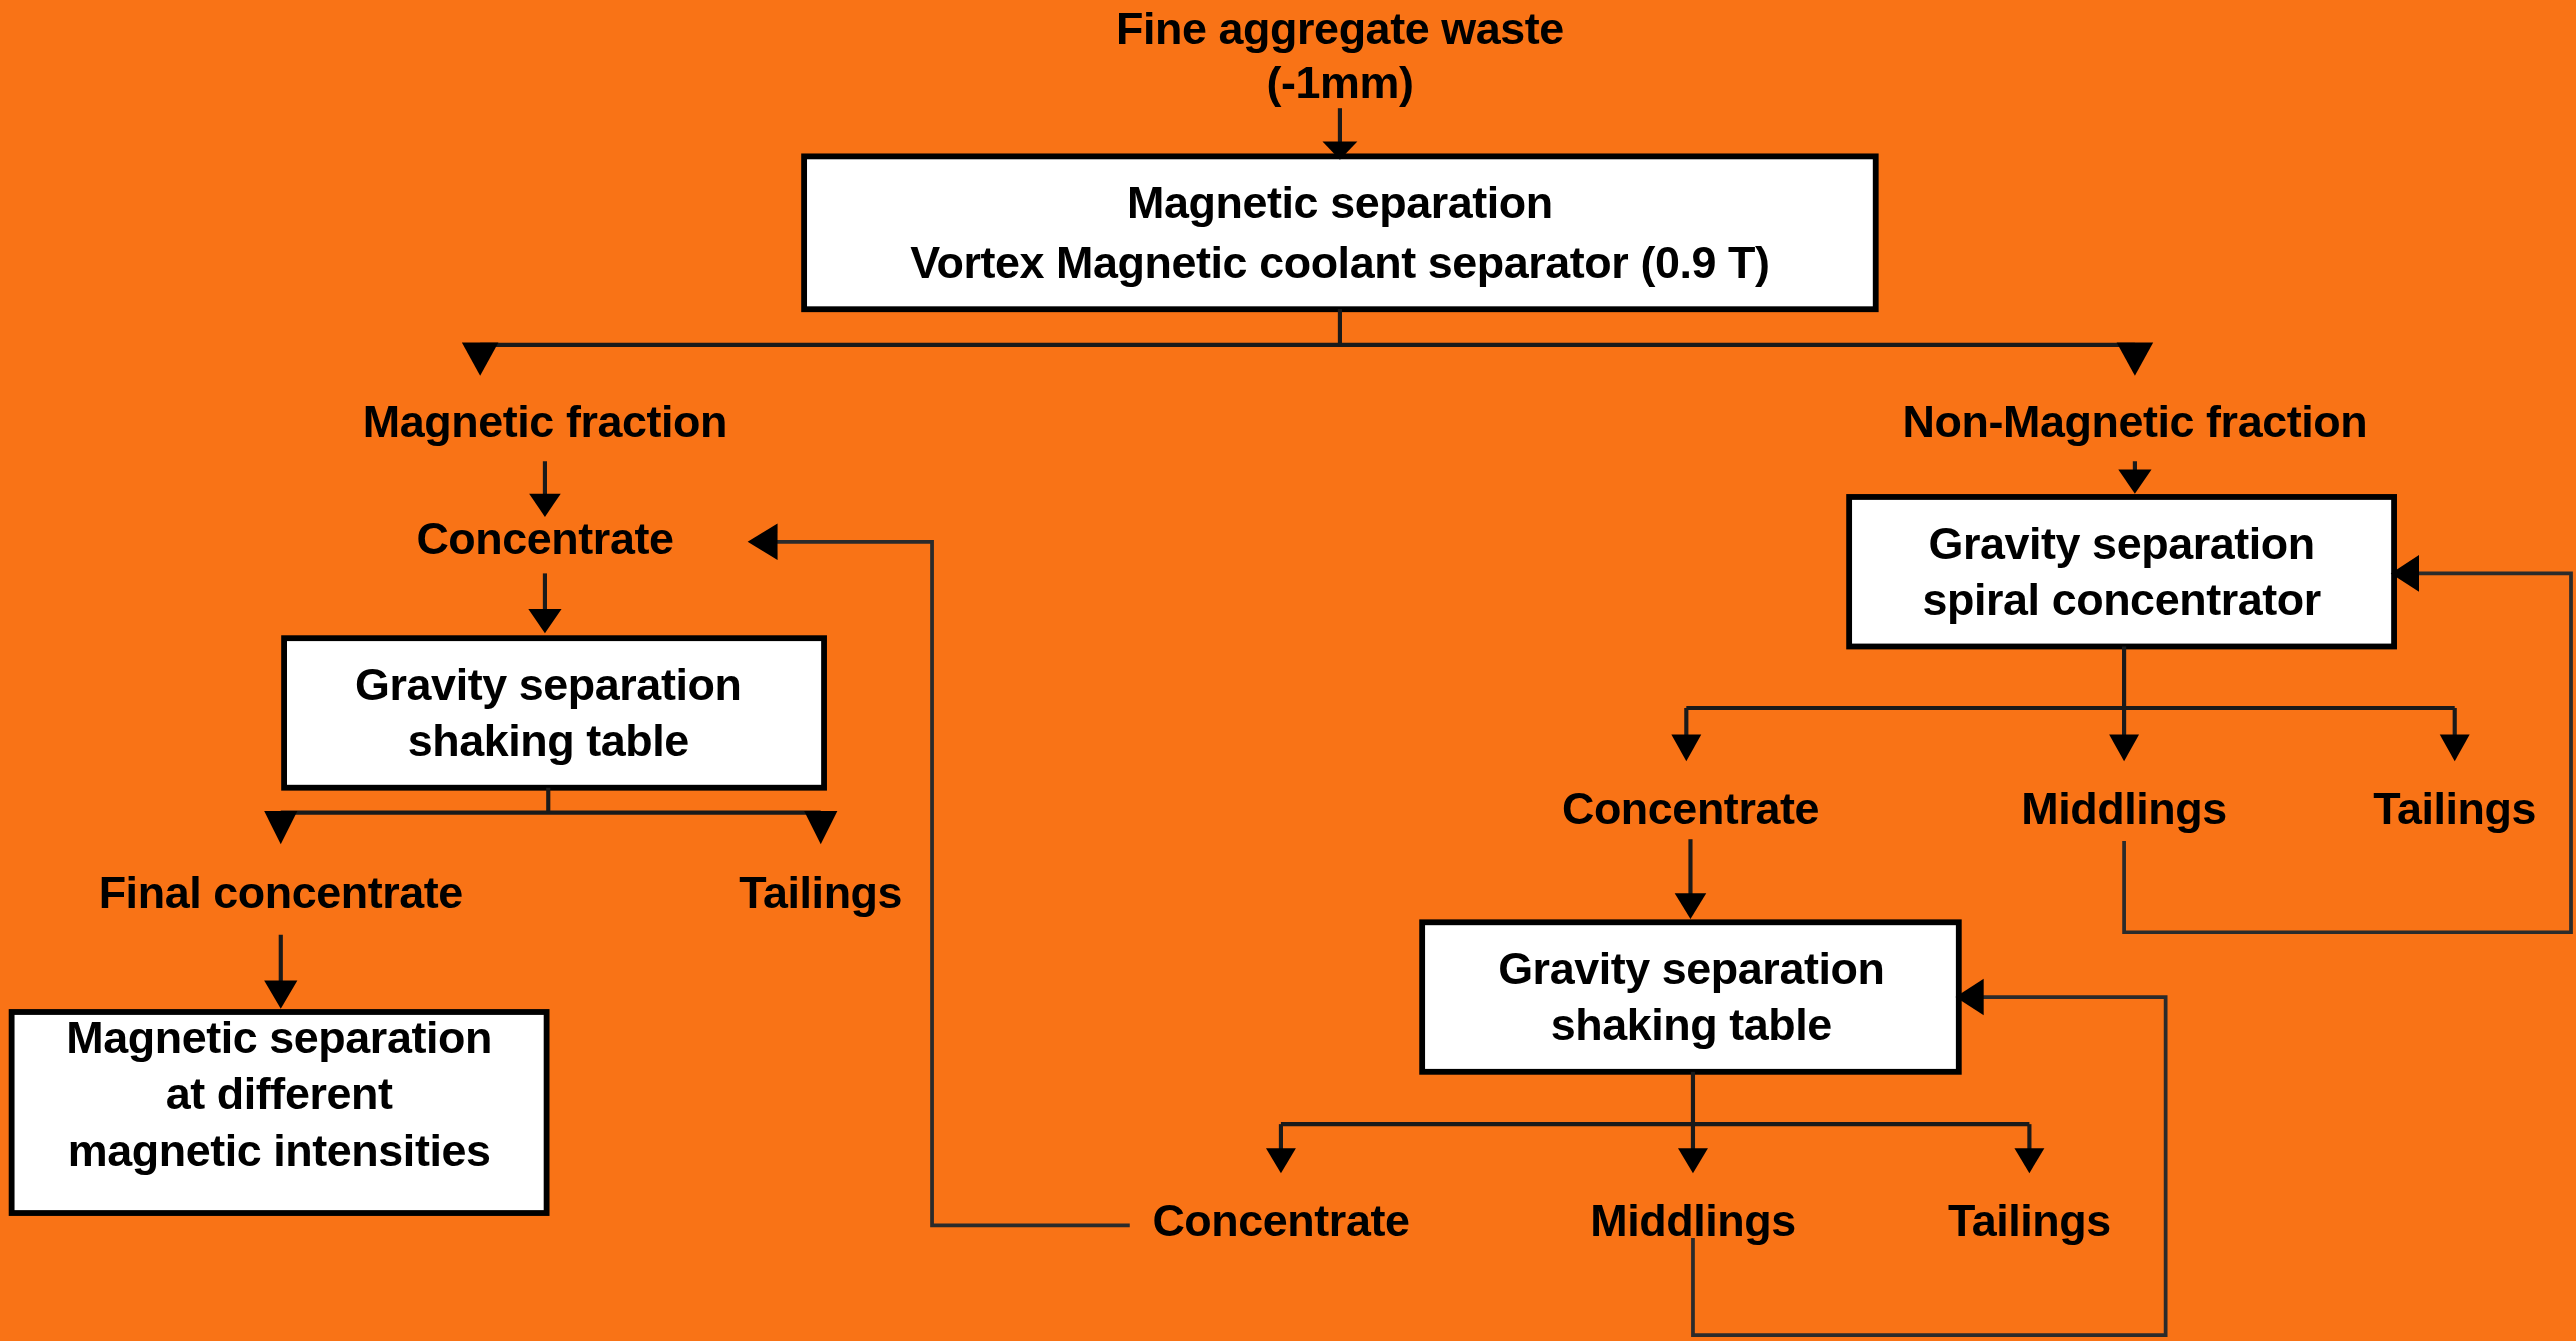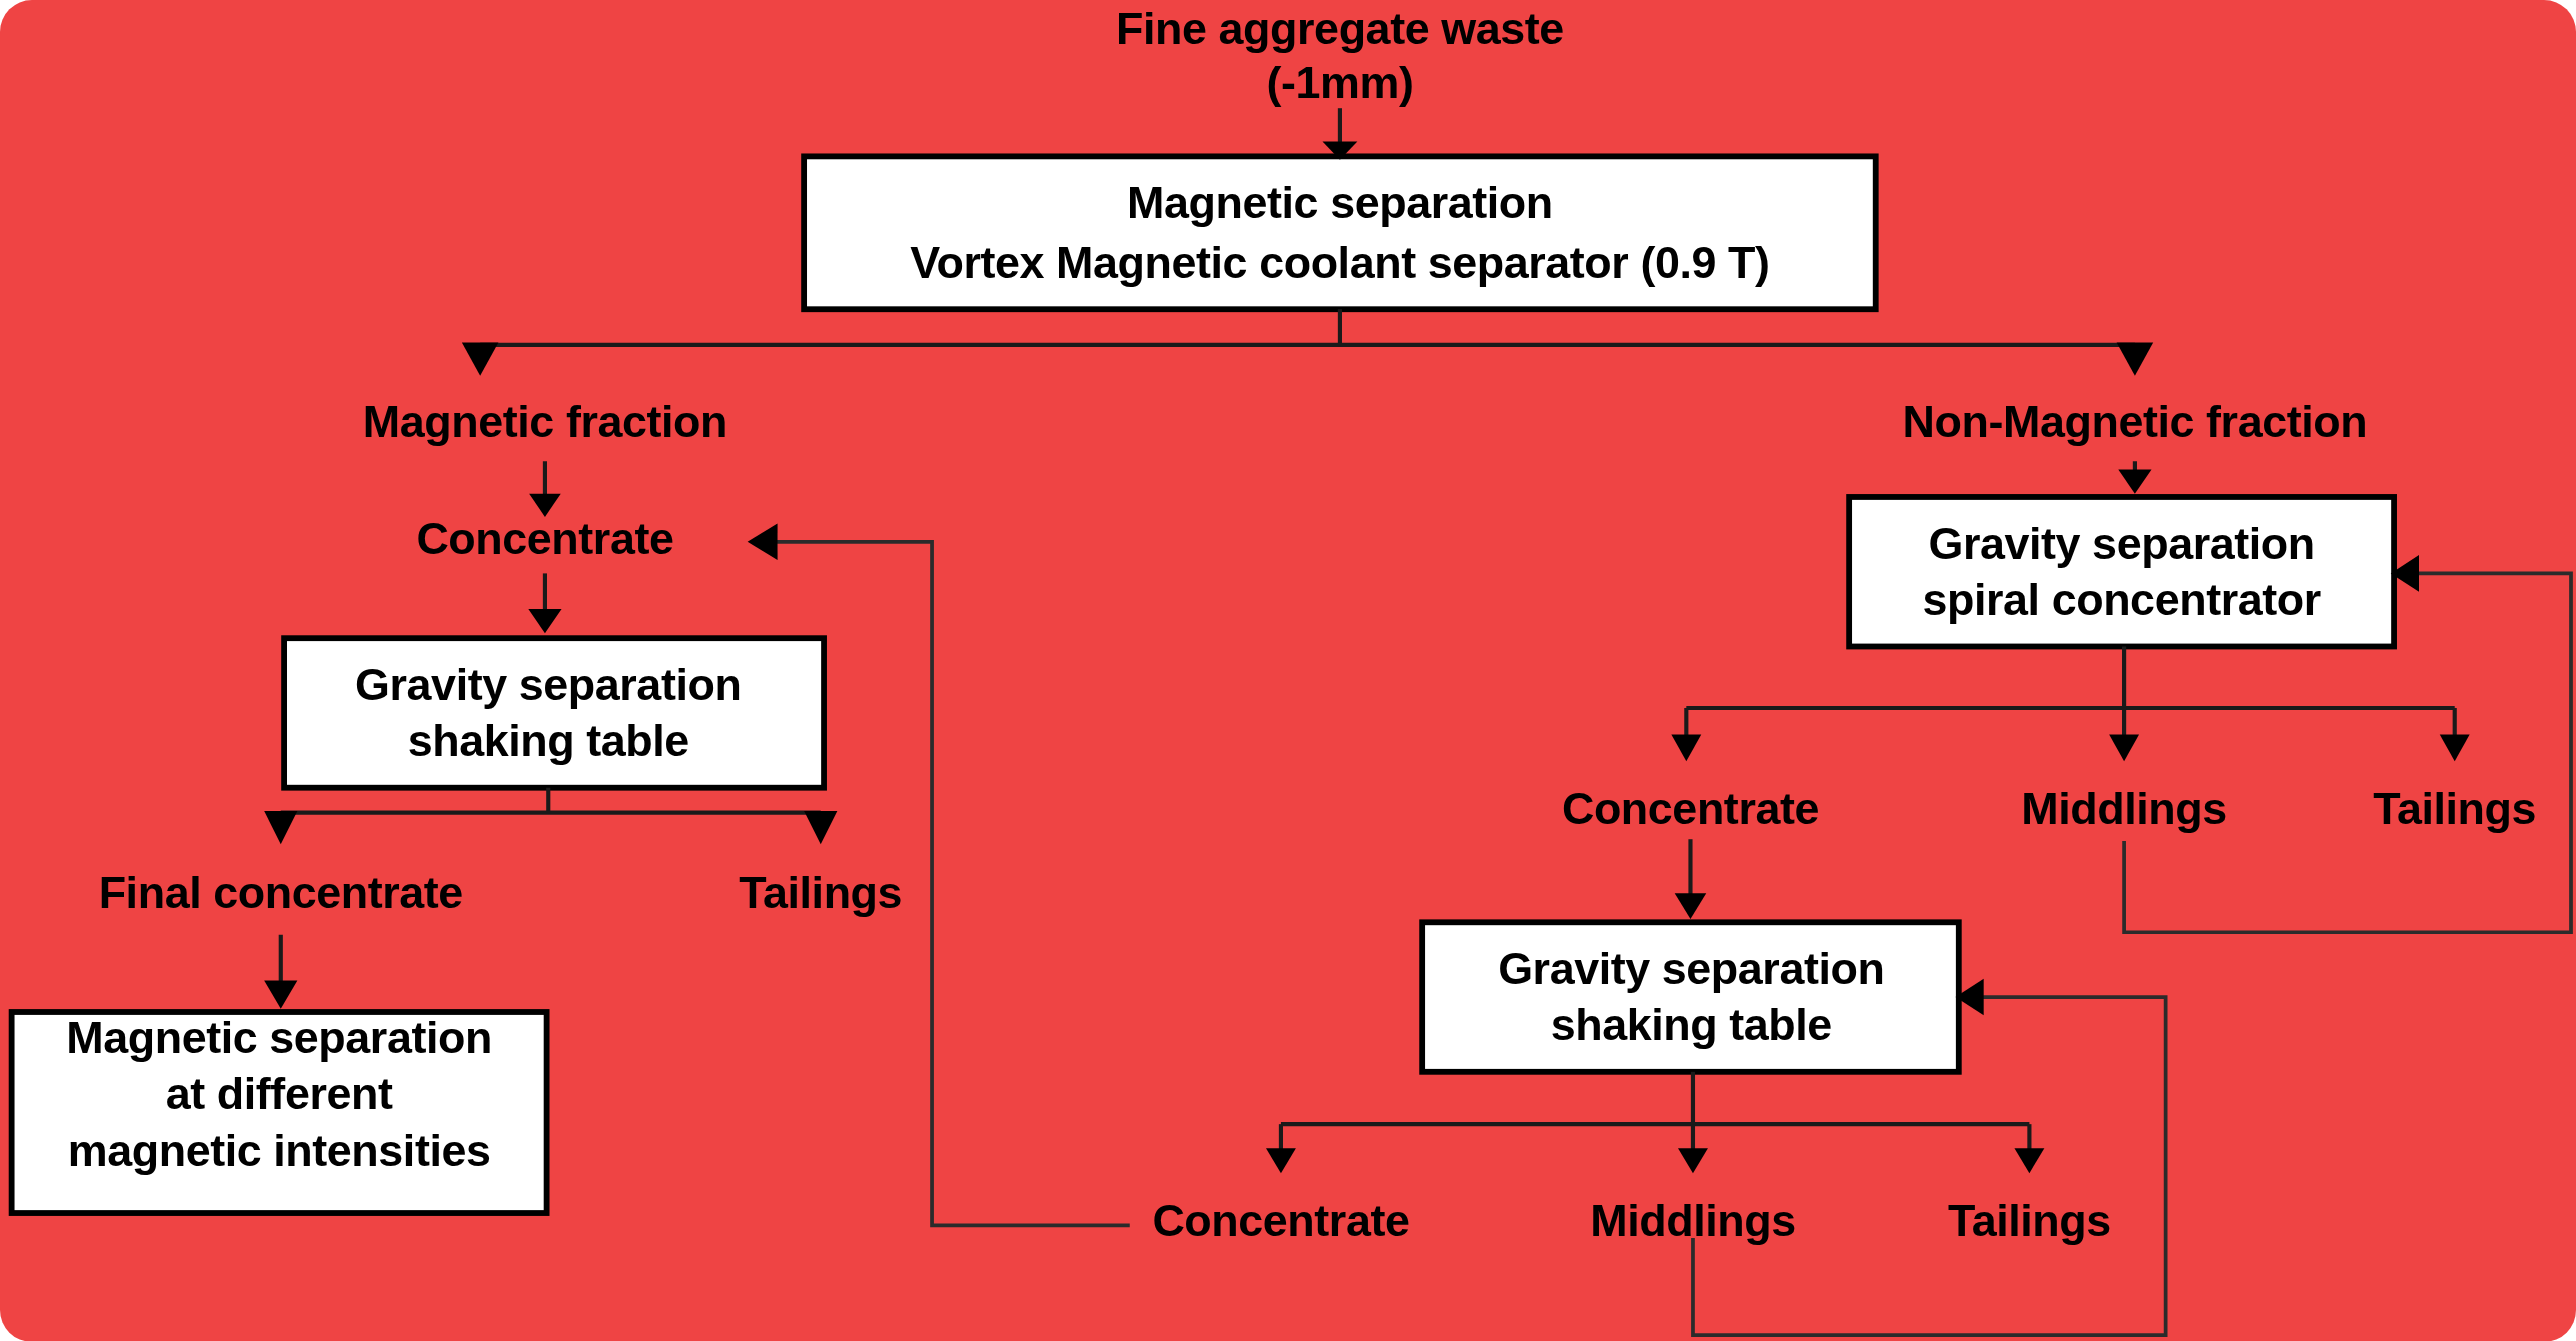--- a/index.html
+++ b/index.html
@@ -11,22 +11,21 @@
   body {
     width: 2576px;
     height: 1342px;
     overflow: hidden;
     font-family: "Liberation Sans", sans-serif;
   }
   #flow-root {
     position: relative;
     width: 2576px;
     height: 1342px;
-    background: #ef4444;
-    border-radius: 32px;
+    background: #f97316;
   }
   svg#flow-svg {
     position: absolute;
     left: 0;
     top: 0;
     width: 2576px;
     height: 1342px;
     display: block;
   }
   .proc-box {

